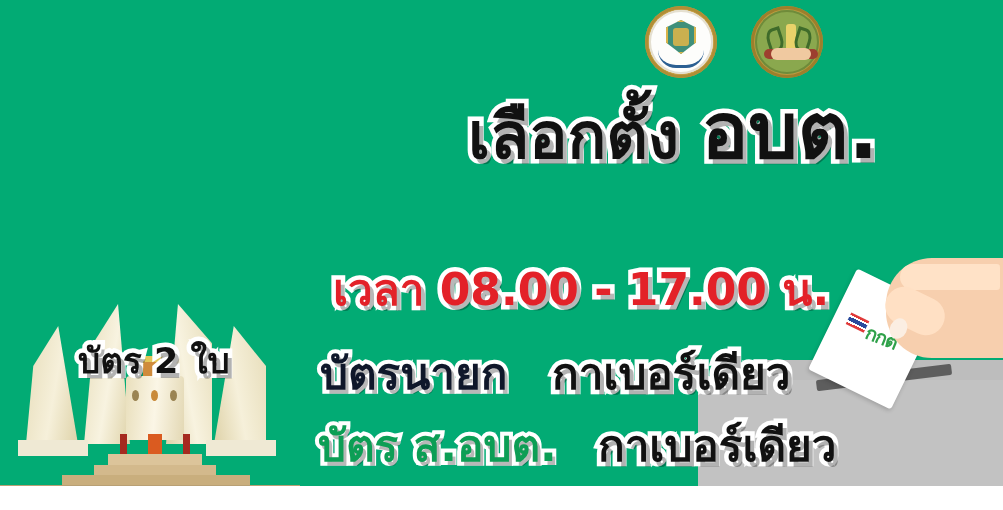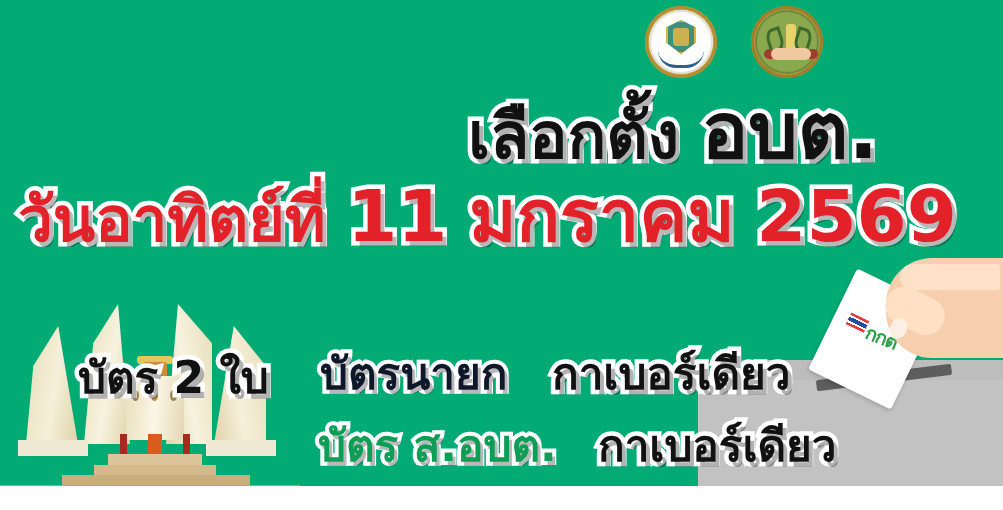--- a/index.html
+++ b/index.html
@@ -230,21 +230,21 @@
   }
 
   .line-title   { left:468px; top:92px;  font-size:64px; }
   .line-title .big { font-size:78px; }
 
   .line-date    { left:18px;  top:180px; font-size:62px; }
   .line-date .num { font-size:72px; }
 
   .line-time    { left:333px; top:268px; font-size:44px; }
 
-  .line-cards   { left:78px;  top:356px; font-size:44px; }
+  .line-cards   { left:78px;  top:344px; font-size:35px; }
   .line-mayor   { left:320px; top:352px; font-size:44px; }
   .line-mayor2  { left:552px; top:352px; font-size:44px; }
 
   .line-council { left:318px; top:424px; font-size:44px; }
   .line-council2{ left:598px; top:424px; font-size:44px; }
 </style>
 </head>
 <body>
 
 <div id="poster">
@@ -306,27 +306,22 @@
   <div class="hand"></div>
   <div class="hand-hi"></div>
   <div class="finger f-thumb"></div>
   <div class="f-nail"></div>
 
   <div class="txt line-title outline-white-black">
     <span>เลือกตั้ง</span>
     <span class="big">อบต.</span>
   </div>
 
-  <div class="txt line-date outline-white-red">
-    <span>วันอาทิตย์ที่</span>
-    <span class="num">11</span>
-    <span class="num">มกราคม</span>
-    <span class="num">2569</span>
-  </div>
-
+
+  <div class="txt line-time outline-white-red">เวลา 08.00 - 17.00 น.</div>
 
   <div class="txt line-cards outline-white-black">บัตร 2 ใบ</div>
 
   <div class="txt line-mayor outline-white-pink">บัตรนายก</div>
   <div class="txt line-mayor2 outline-white-black">กาเบอร์เดียว</div>
 
   <div class="txt line-council outline-white-green">บัตร ส.อบต.</div>
   <div class="txt line-council2 outline-white-black">กาเบอร์เดียว</div>
 
   <div class="white-strip"></div>

